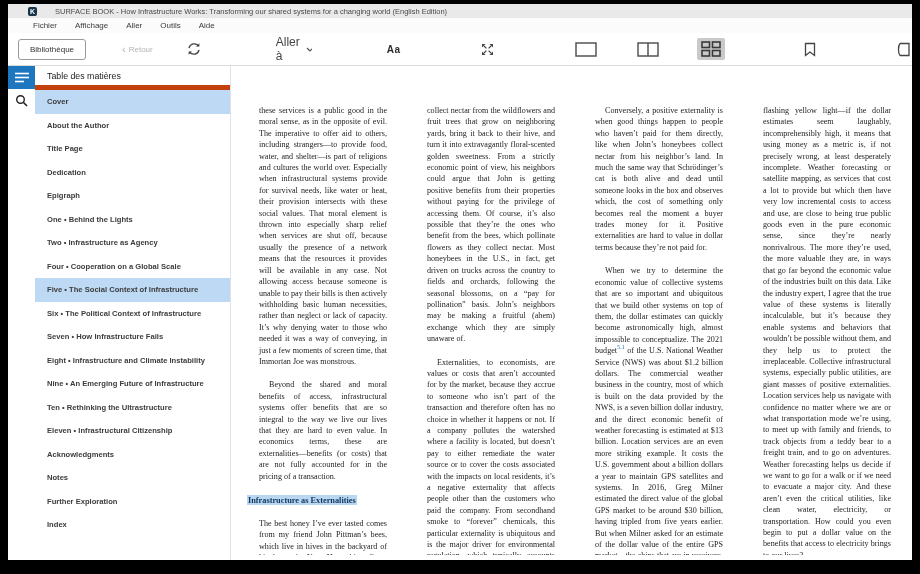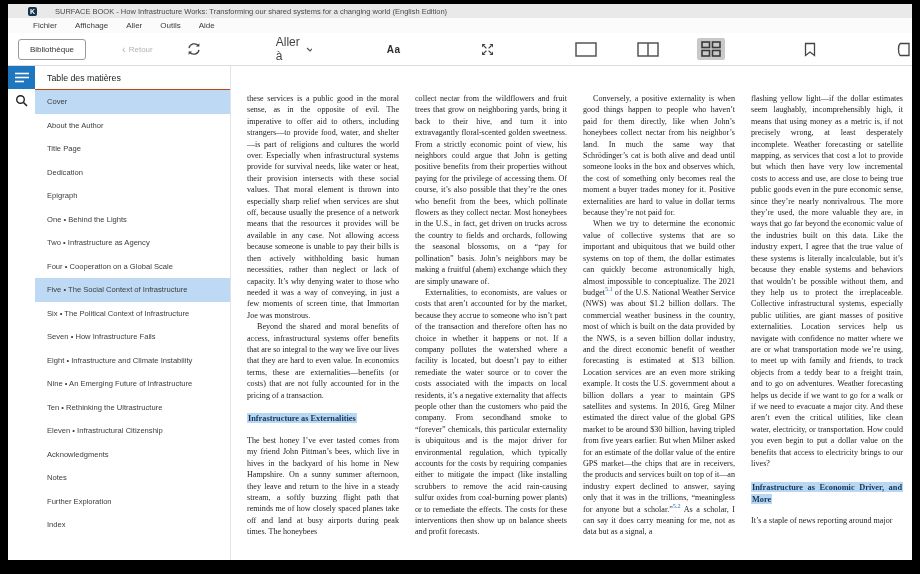--- a/index.html
+++ b/index.html
@@ -39,33 +39,33 @@
   .view-btn.active { background:#c9c9c9; border-radius:2px; padding:3px 4px; margin:0 8px; }
 
   
   .main { flex:1 1 auto; display:flex; min-height:0; }
   .rail { width:27px; flex:0 0 auto; display:flex; flex-direction:column; align-items:stretch; }
   .rail-btn { height:23px; display:flex; align-items:center; justify-content:center; }
   .rail-btn.active { background:#1e76bf; }
   .sidebar { width:196px; flex:0 0 auto; border-right:1px solid #e3e3e3;
              display:flex; flex-direction:column; }
   .sb-header { height:24px; display:flex; align-items:center; padding-left:12px;
-               font-size:8.8px; color:#222; border-bottom:1px solid #c2410c; }
+               font-size:8.8px; color:#222; border-bottom:5px solid #c2410c; }
   .sb-list { flex:1 1 auto; overflow:hidden; }
   .toc-item { height:23.5px; display:flex; align-items:center; padding-left:12px;
-              font-size:7.6px; color:#3c3c3c; white-space:nowrap; }
+              font-size:7.6px; color:#3c3c3c; white-space:nowrap;font-weight:bold; }
   .toc-item.active { background:#bdd9f3; }
 
   
   .reader { flex:1 1 auto; padding:27px 0 0 16px; overflow:hidden; }
   .cols { display:flex; gap:16px; height:462px; overflow:hidden; }
   .rcol { width:152px; flex:0 0 auto; font-family:"Liberation Serif", serif;
           font-size:8.1px; line-height:11.4px; color:#1c1c1c; text-align:justify;
           overflow:hidden; }
-  .rcol p { margin:0; }
+  .rcol p { margin:12px; }
   .rcol p.indent { text-indent:10px; }
   .block-h { margin:12px 0 10px; line-height:12px; }
   .hl { background:#b9d7f1; color:#10365e; font-weight:bold; font-size:8.3px;
         padding:0.5px 1px; -webkit-box-decoration-break:clone; box-decoration-break:clone; }
   sup.fn { color:#2e6db4; font-size:6.2px; line-height:0; vertical-align:super; }
 </style>
 </head>
 <body>
 
 <div class="window">

